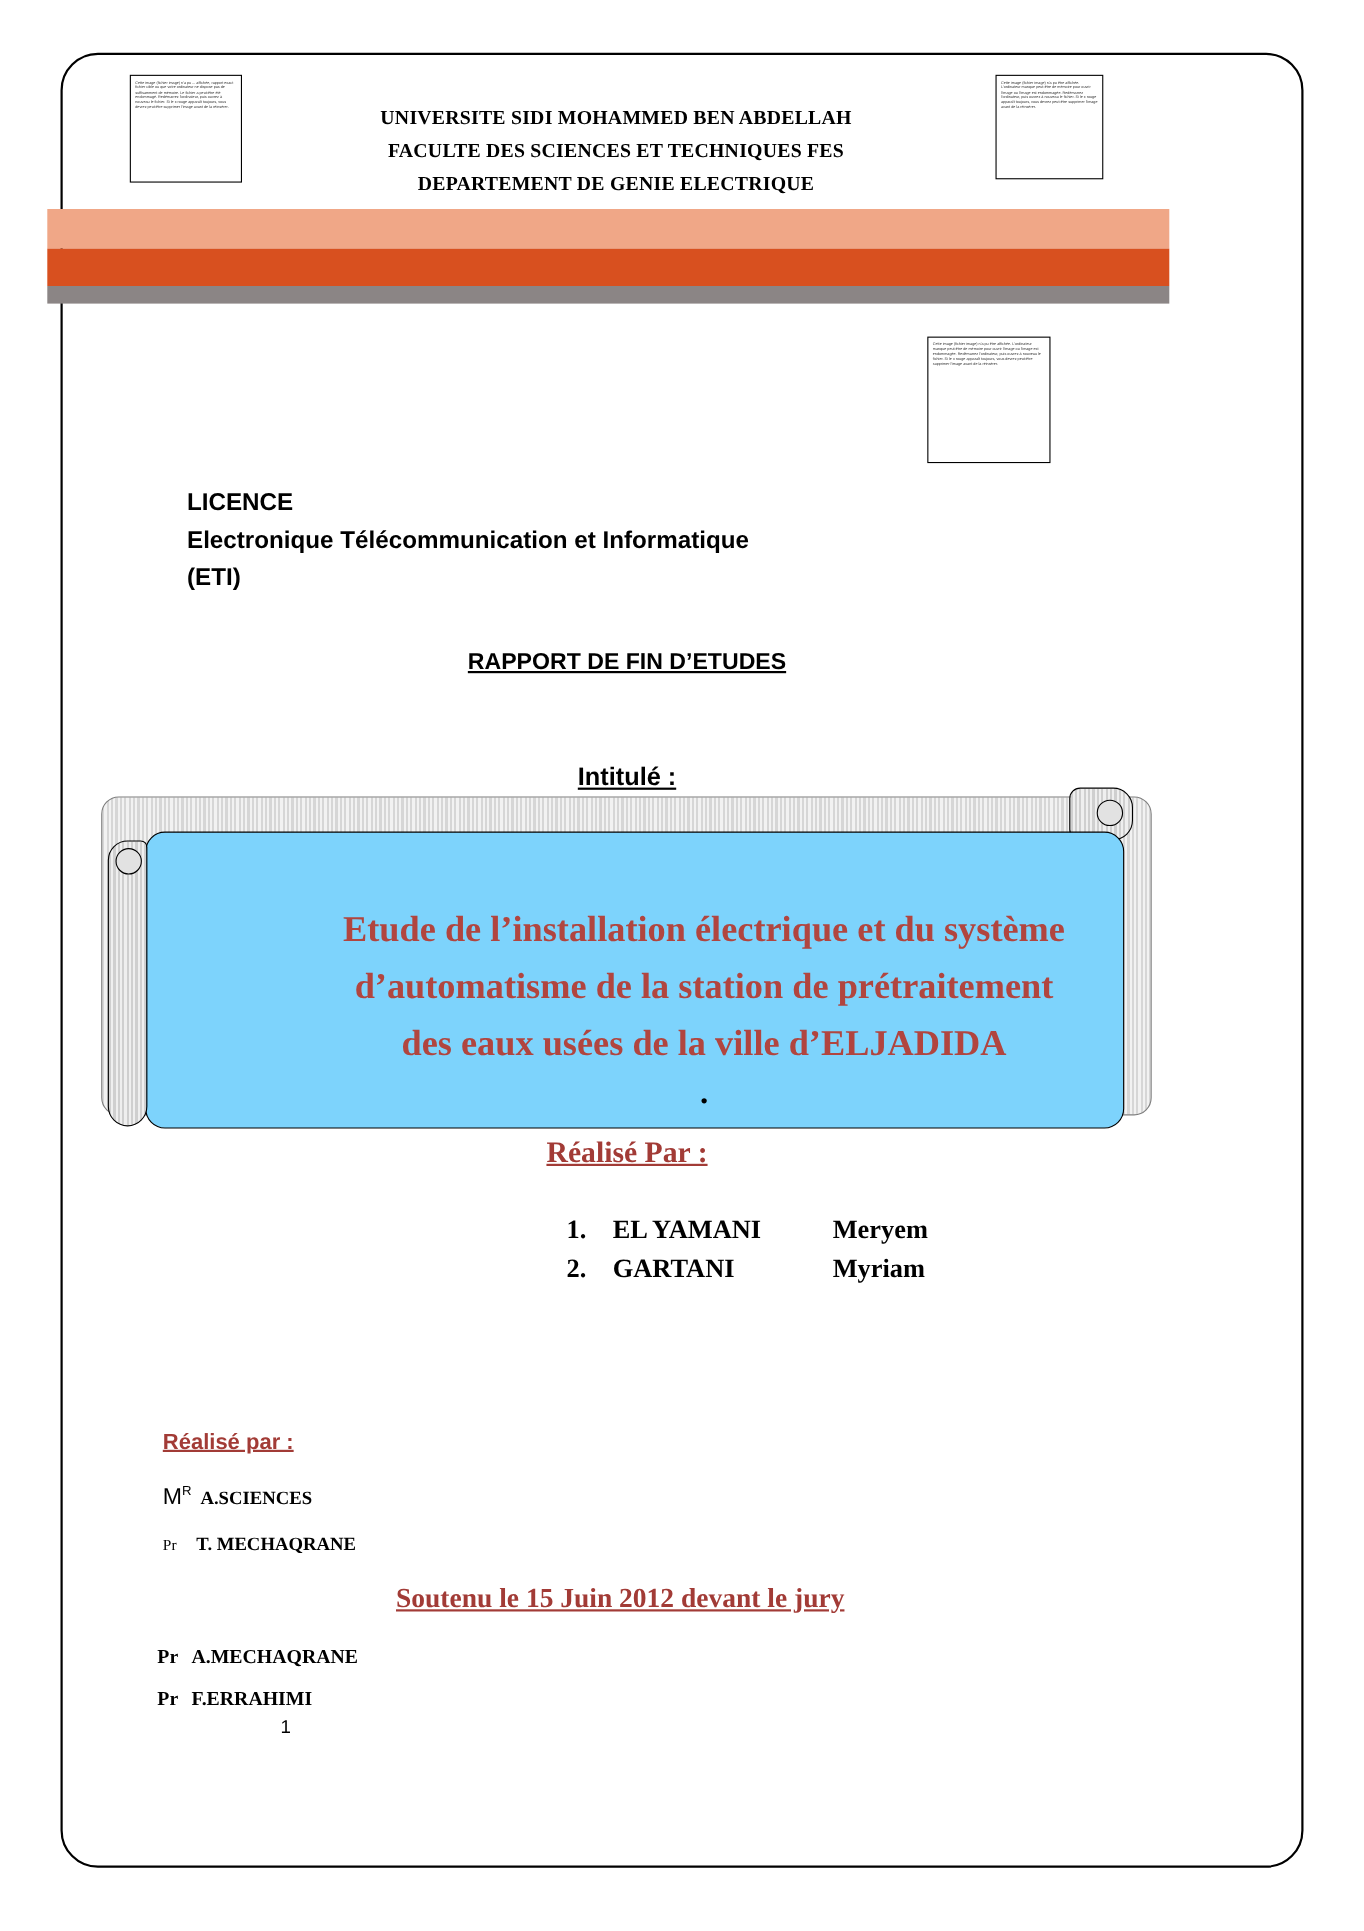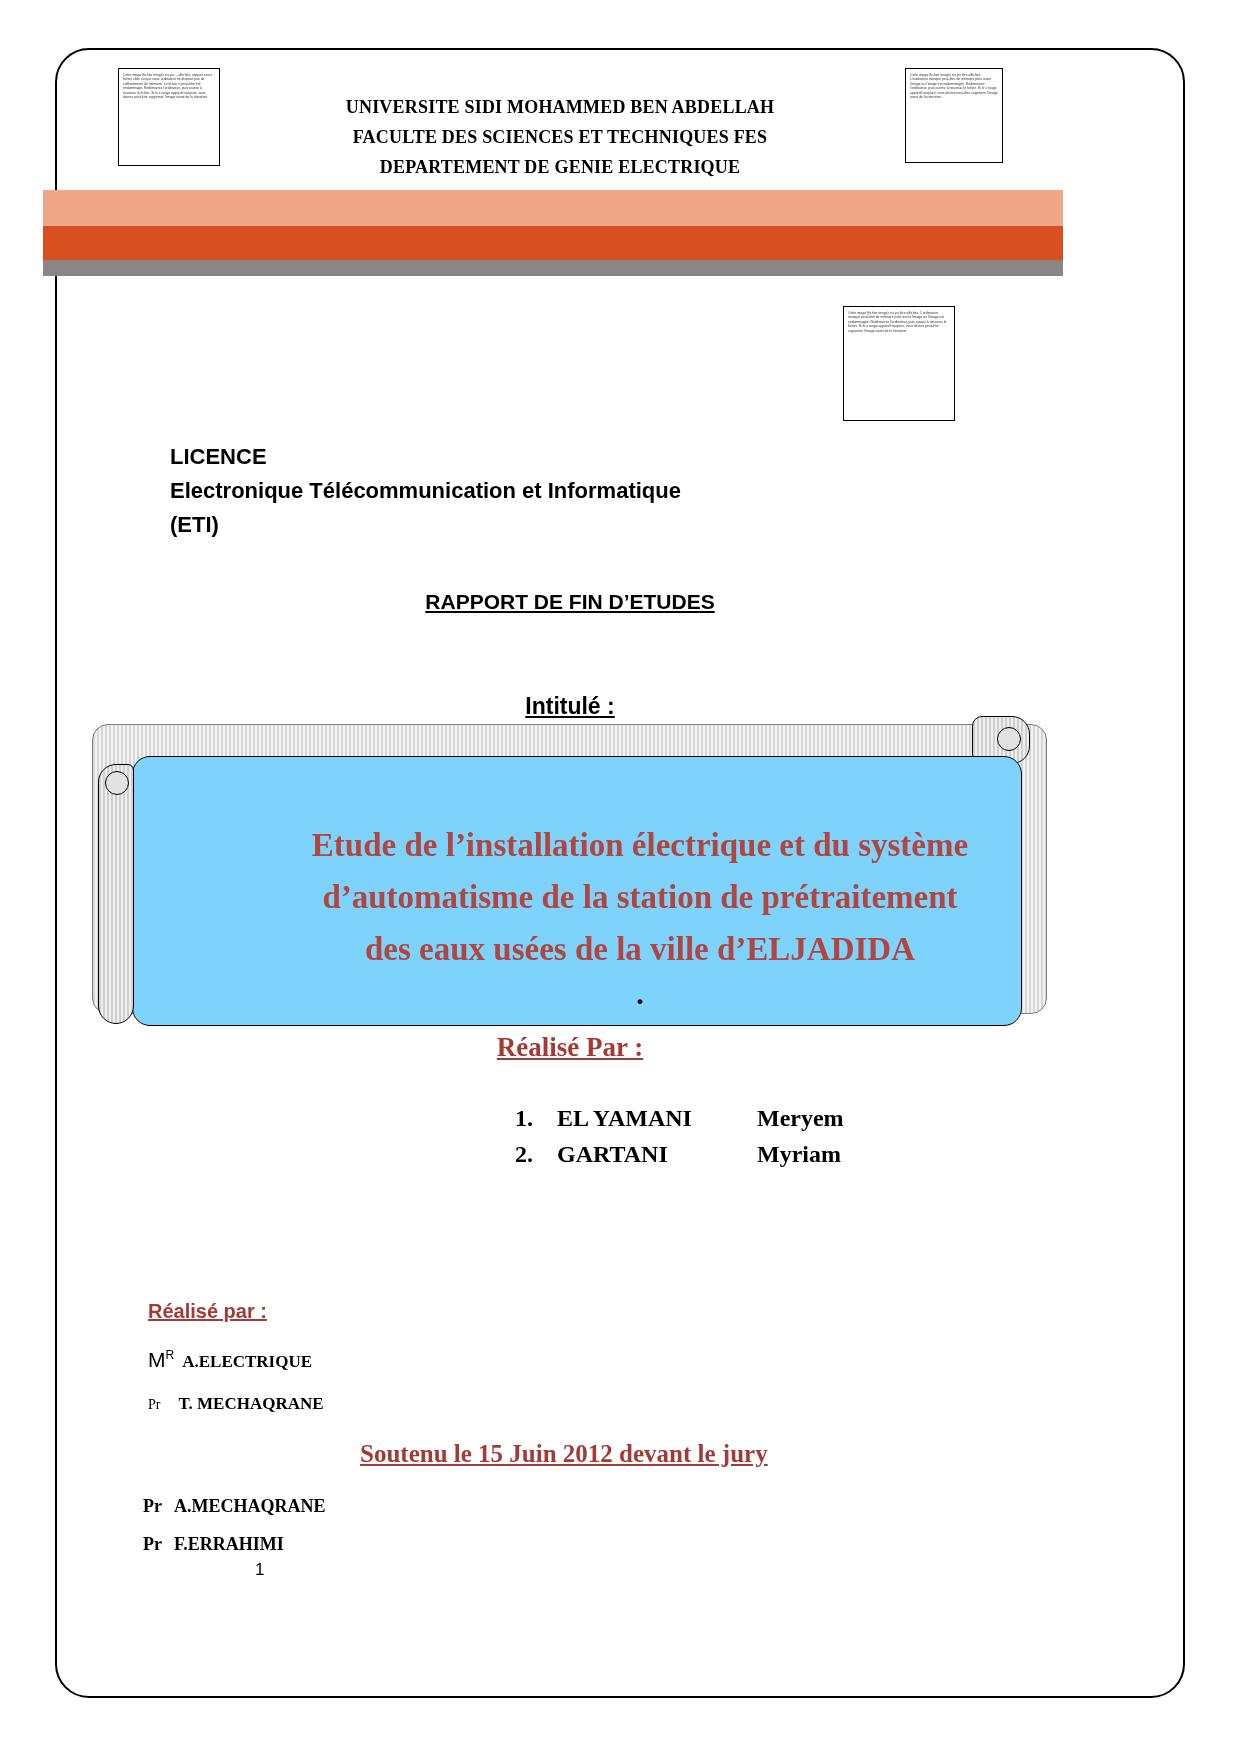--- a/index.html
+++ b/index.html
@@ -424,21 +424,21 @@
     <span class="author-last">GARTANI</span>
     <span class="author-first">Myriam</span>
   </div>
 </div>
 
 <div id="encadre-head">
   <span>Réalisé par :</span>
 </div>
 
 <div id="sup-1">
-  <span>M</span><span class="sup-mark">R</span><span class="sup-name">A.ELECTRIQUE</span>
+  <span>M</span><span class="sup-mark">R</span><span class="sup-name">A.SCIENCES</span>
 </div>
 
 <div id="sup-2">
   <span>P</span><span>r</span><span class="sup-name">T. MECHAQRANE</span>
 </div>
 
 <div id="soutenu">
   <span>Soutenu le 15 Juin  2012 devant le jury</span>
 </div>
 

